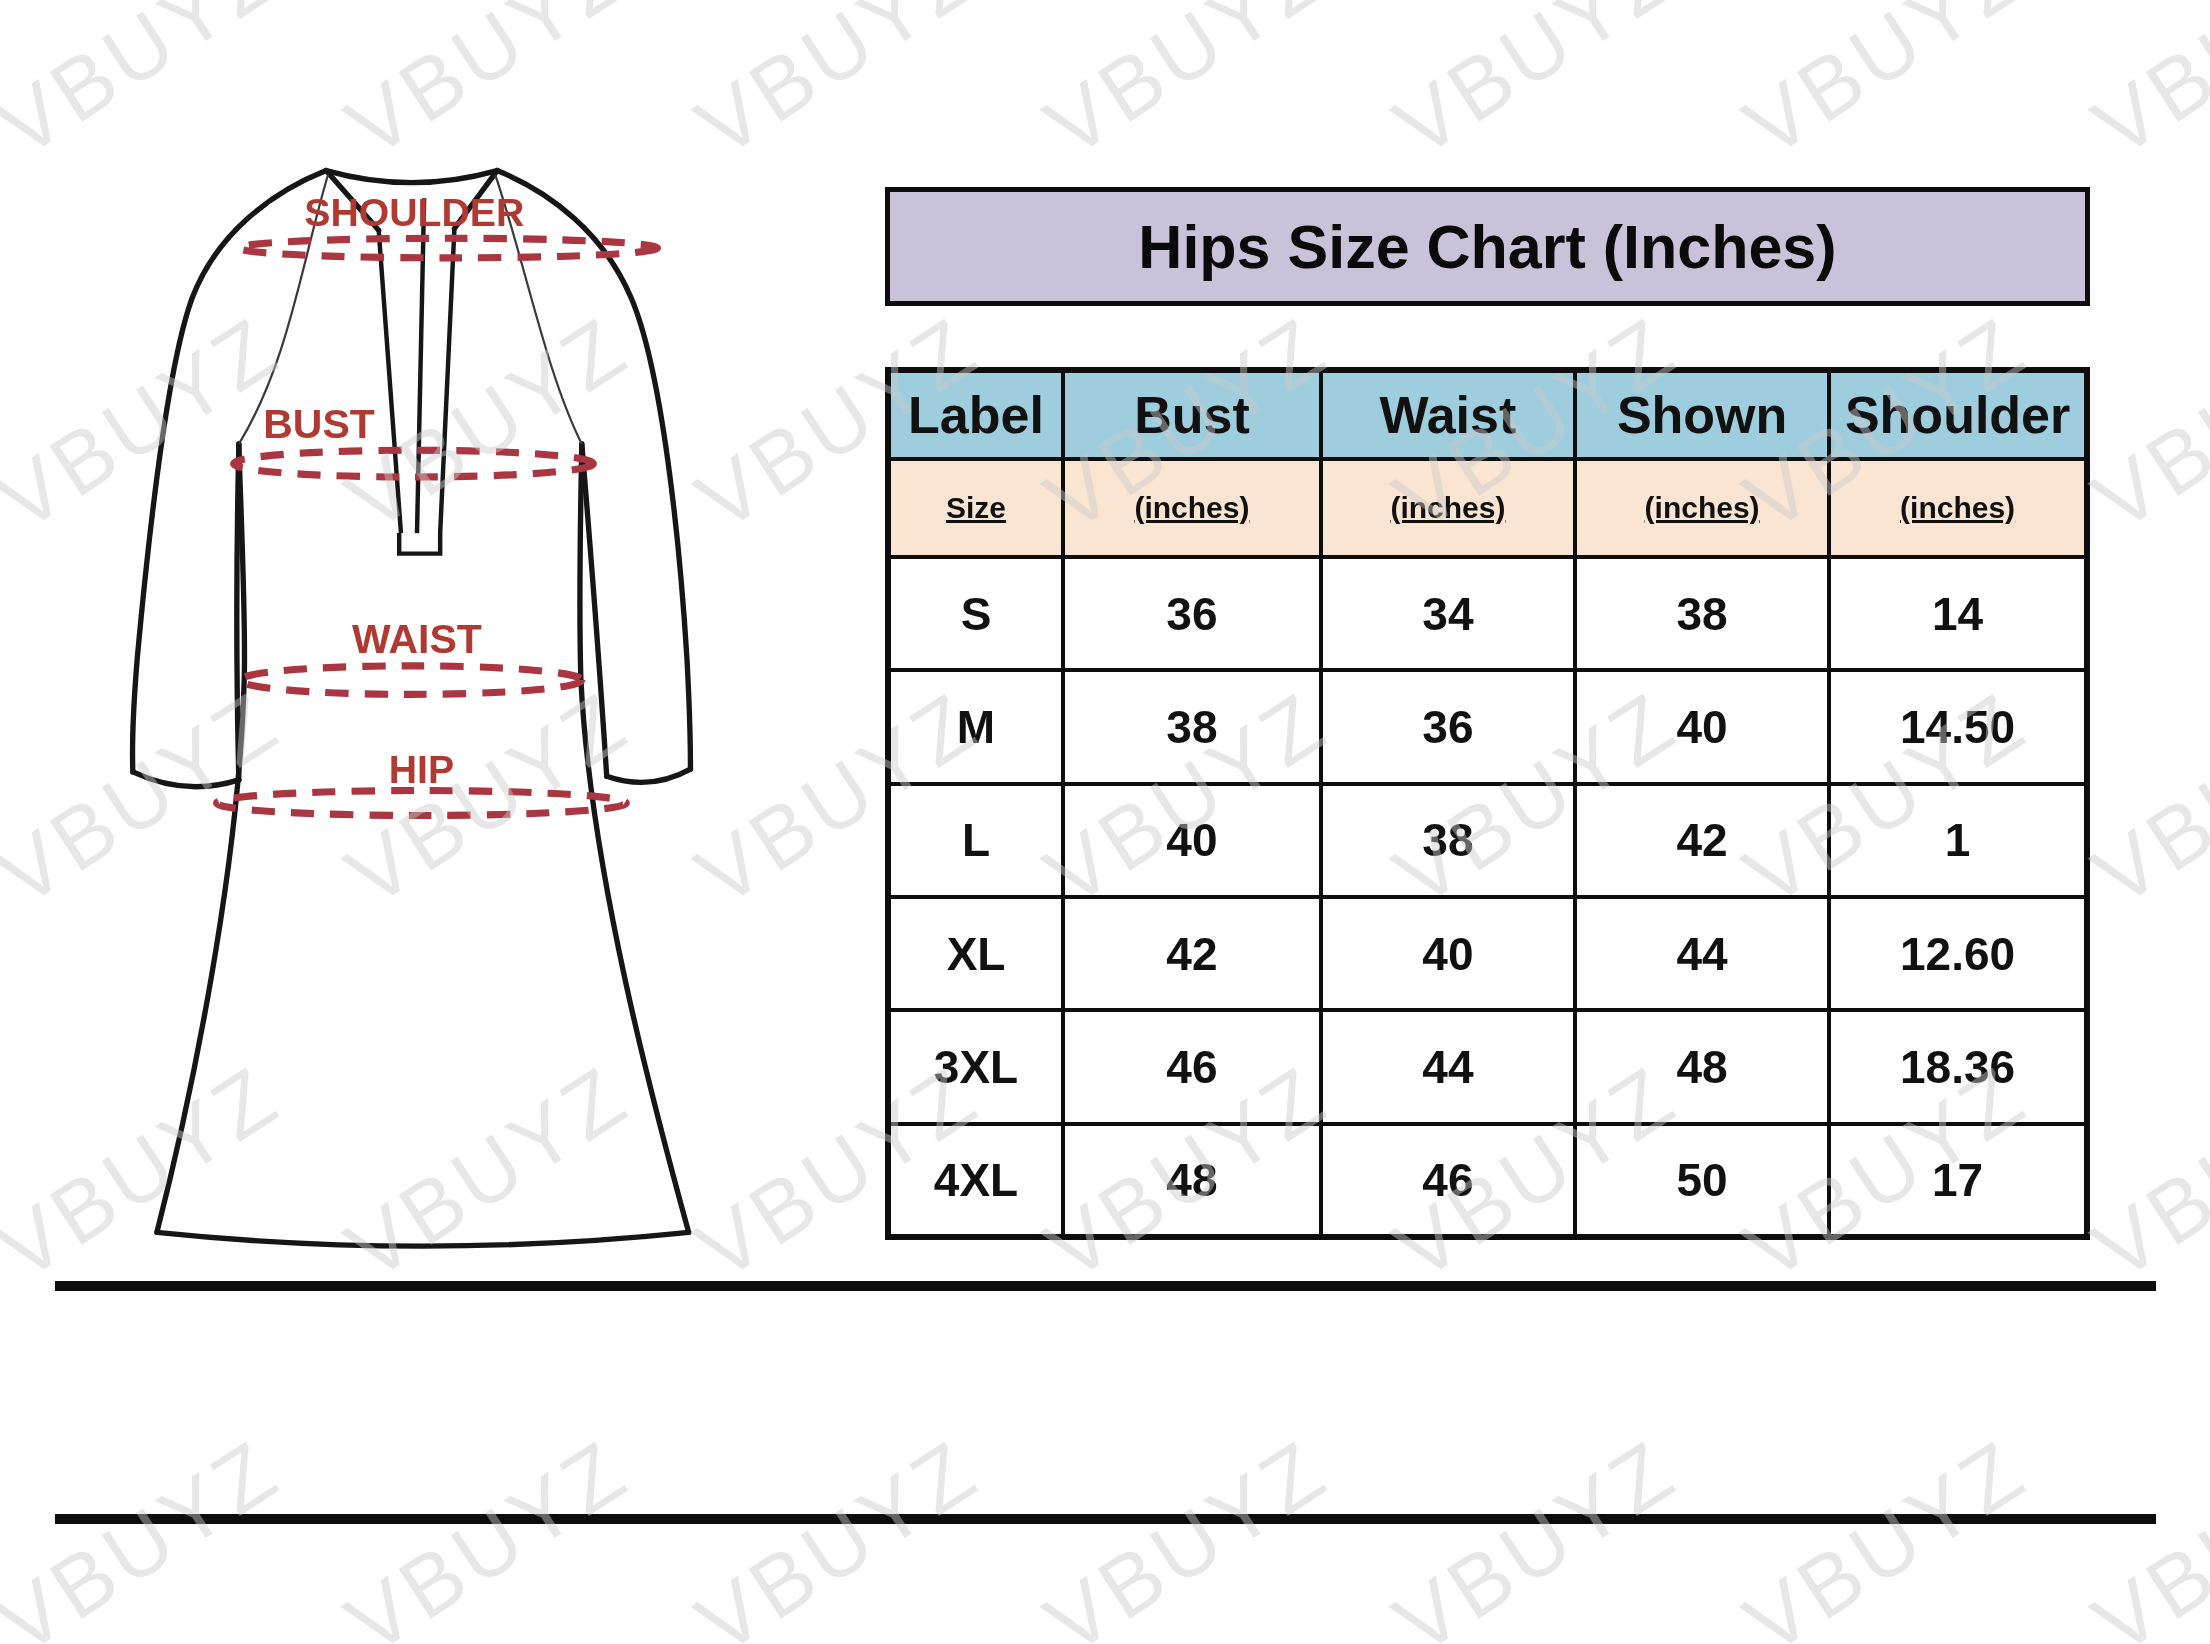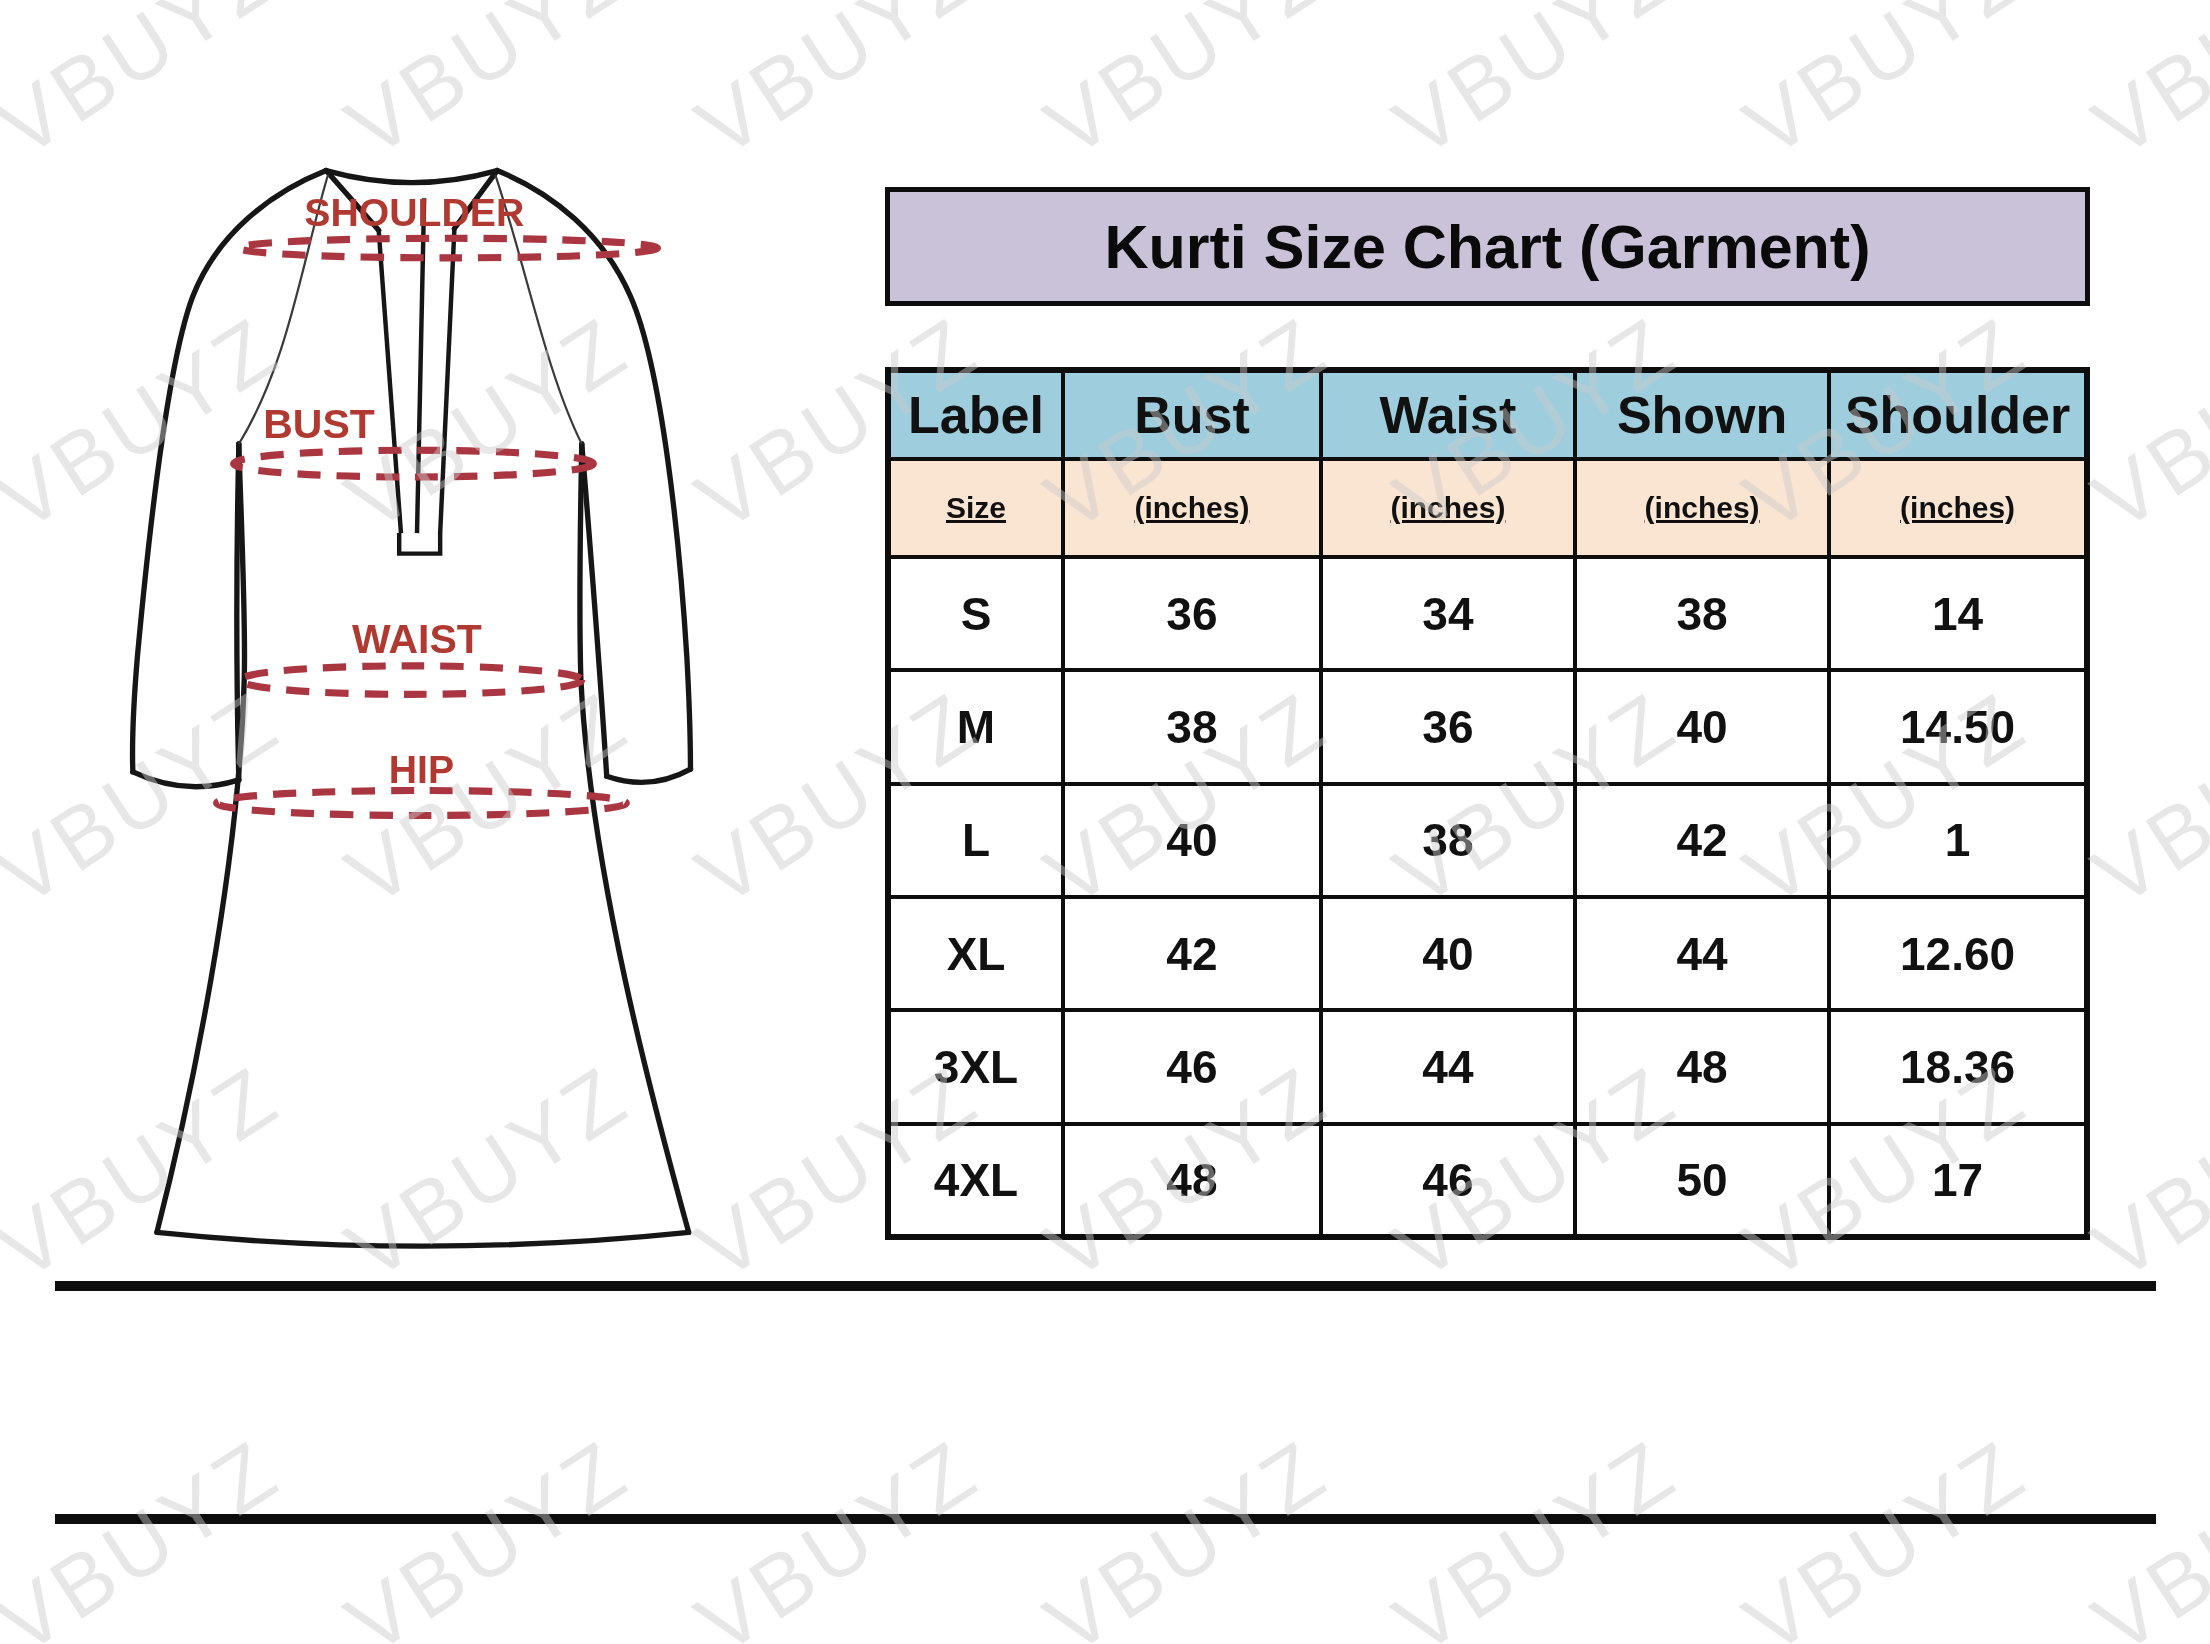--- a/index.html
+++ b/index.html
@@ -124,21 +124,21 @@
 
     <g fill="var(--label-red,#b03a32)" font-family="Liberation Sans, DejaVu Sans, sans-serif" font-weight="bold" text-anchor="middle">
       <text x="347" y="75" font-size="44">SHOULDER</text>
       <text x="240" y="313" font-size="46">BUST</text>
       <text x="350" y="555" font-size="46">WAIST</text>
       <text x="355" y="700" font-size="44">HIP</text>
     </g>
   </svg>
 
   <div class="title-bar">
-    <h1>Kurti Size Chart (Garment)</h1>
+    <h1>Hips Size Chart (Inches)</h1>
   </div>
 
   <div class="table-wrap">
     <table class="size-table">
       <colgroup>
         <col class="c0">
           <col class="c1">
           <col class="c2">
           <col class="c3">
           <col class="c4">

